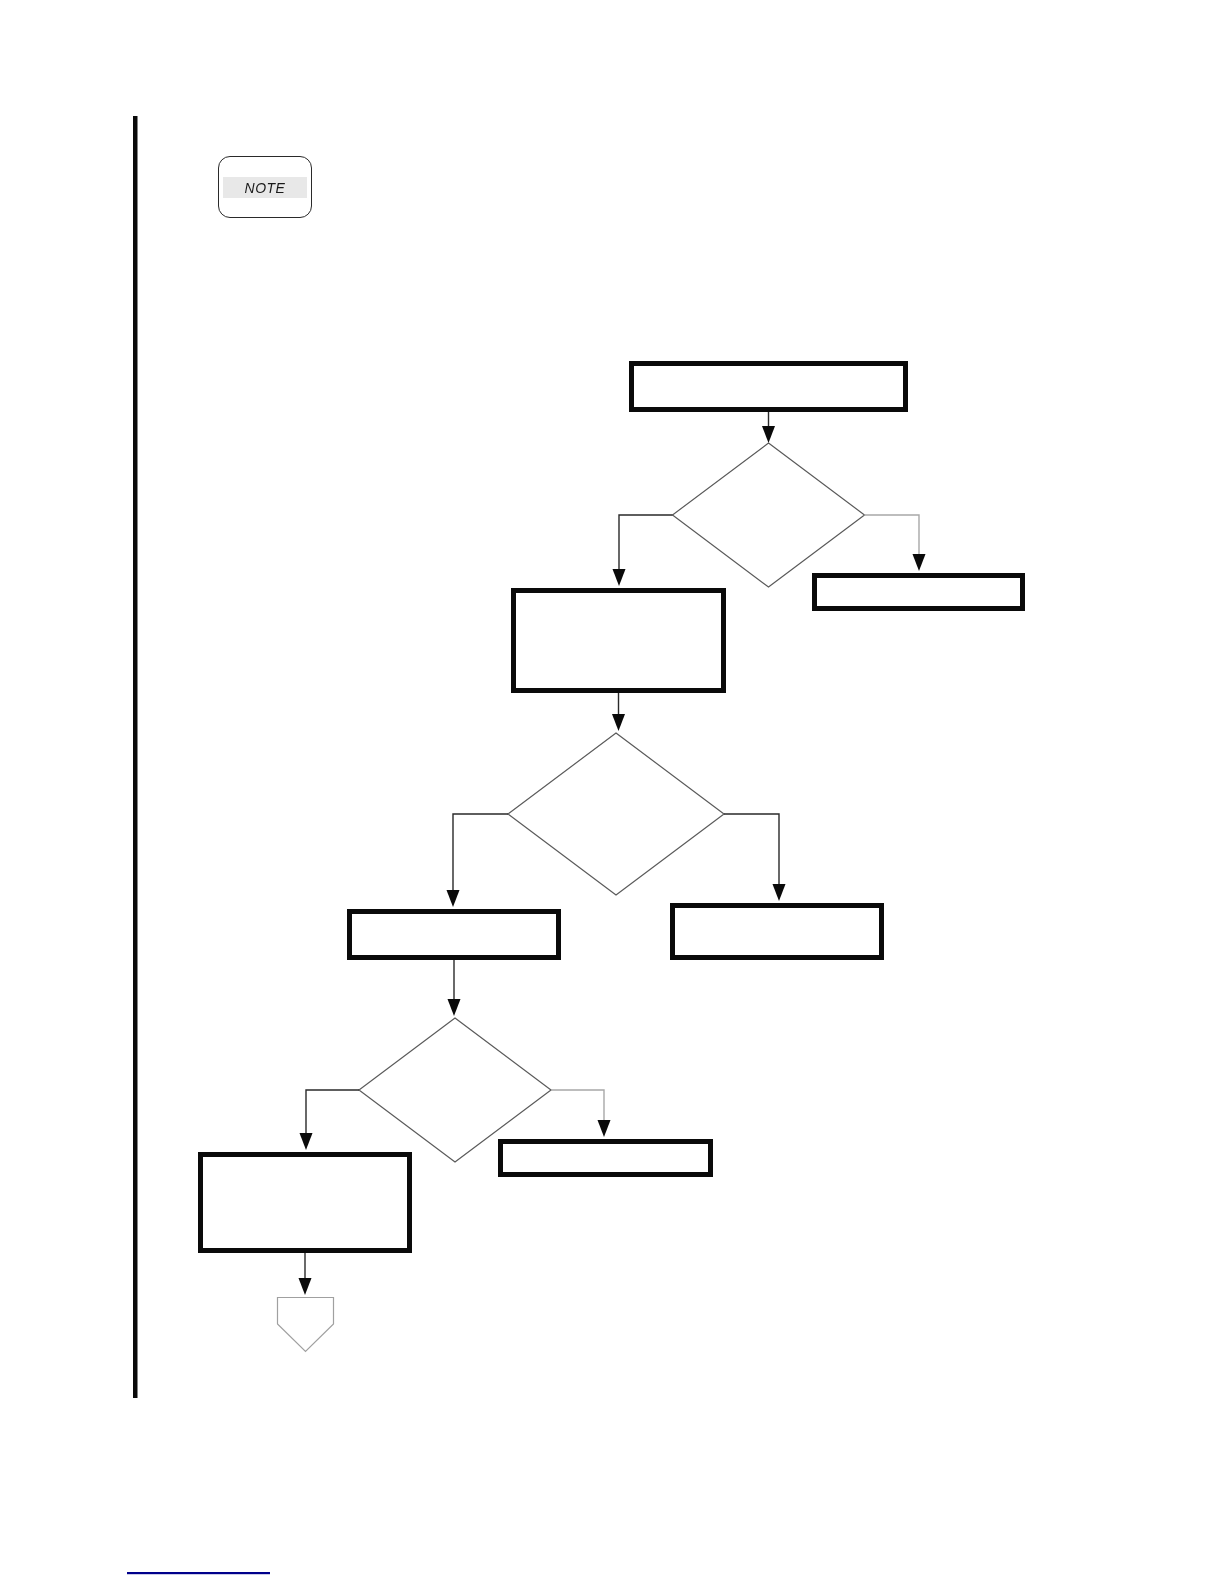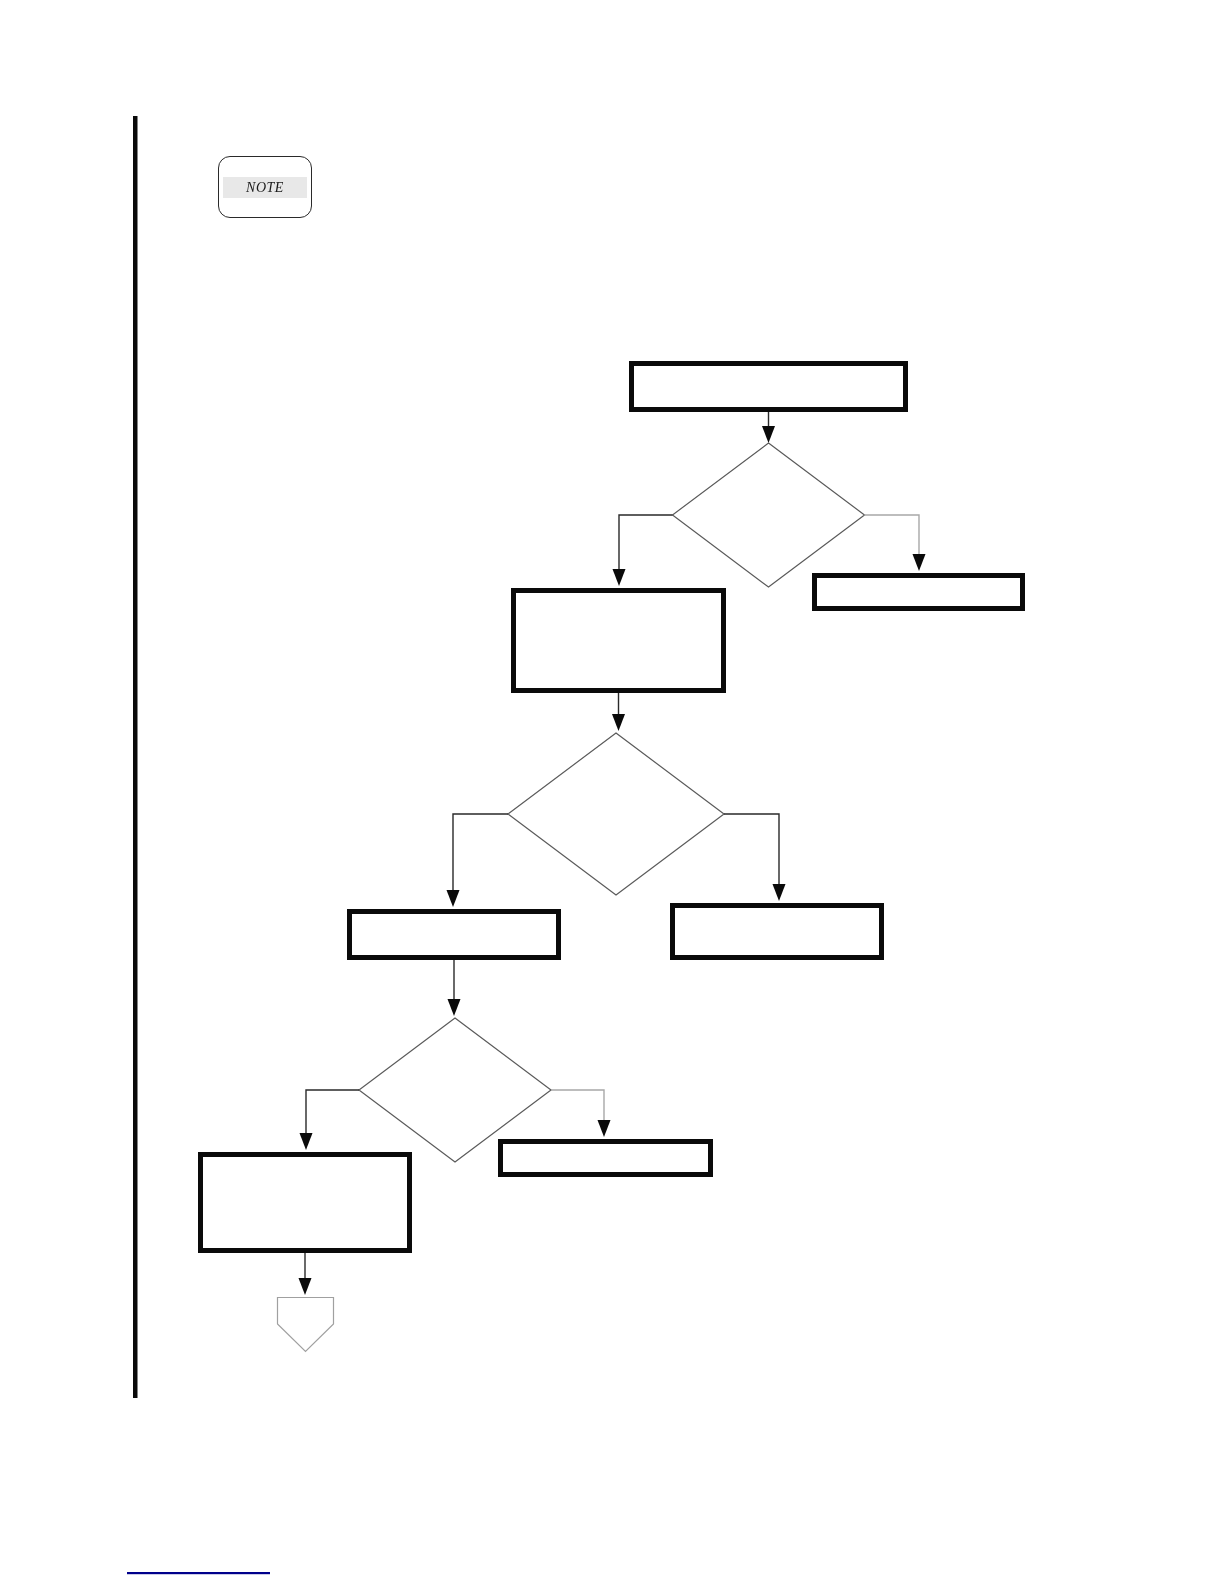--- a/index.html
+++ b/index.html
@@ -66,21 +66,20 @@
   .note-band {
     position: absolute;
     left: 4px;
     right: 4px;
     top: 20px;
     height: 21px;
     background: var(--note-band-bg, #e8e8e8);
     display: flex;
     align-items: center;
     justify-content: center;
-    font-family: Liberation Serif, serif;
   }
   .note-label {
     font-style: italic;
     font-size: 14px;
     letter-spacing: 0.5px;
     color: #1a1a1a;
     line-height: 1;
   }
 </style>
 </head>

